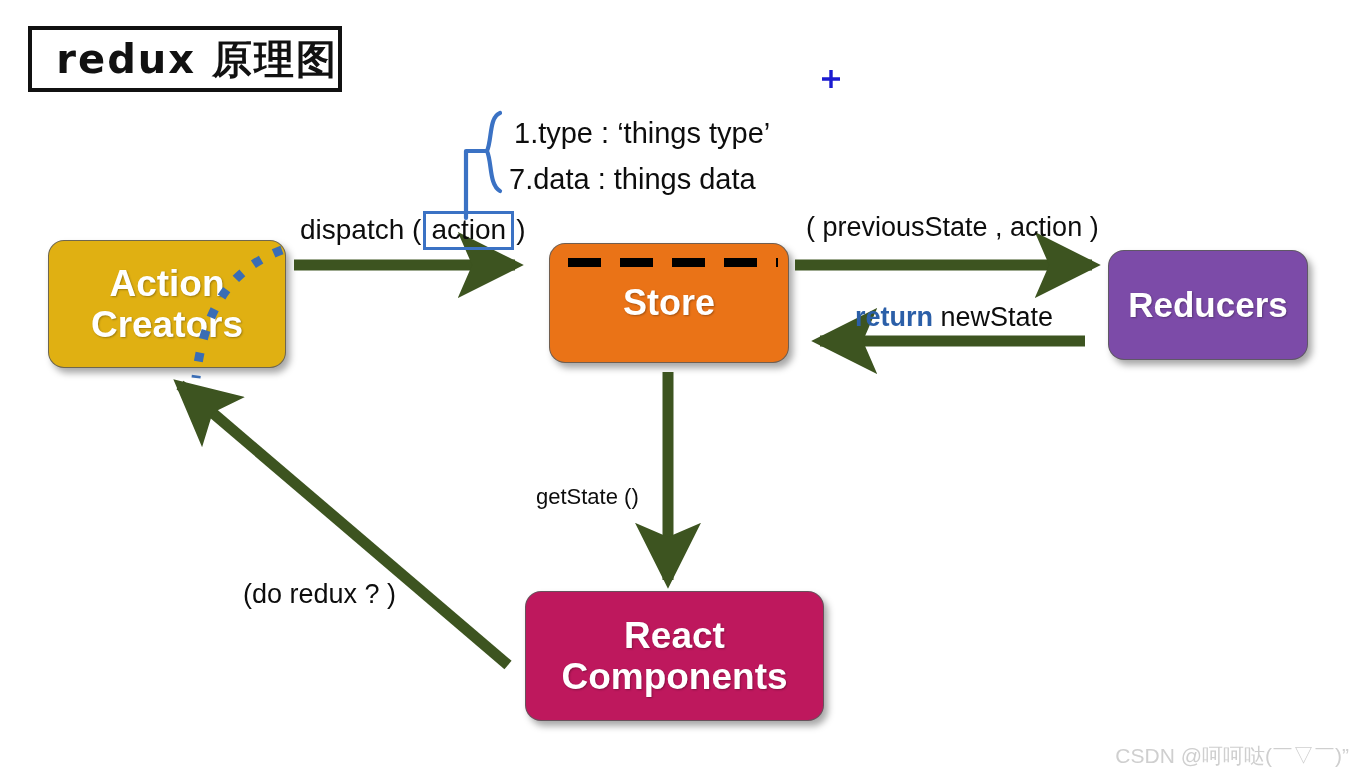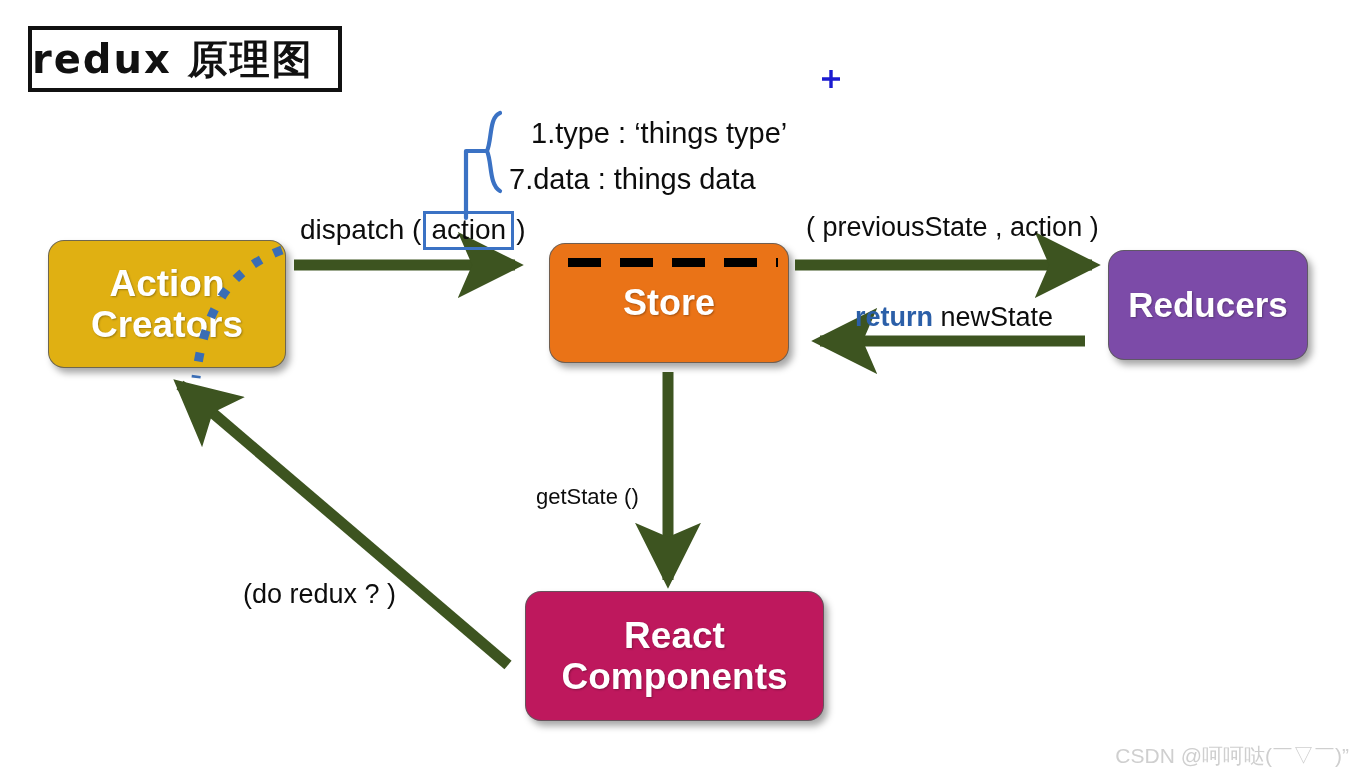--- a/index.html
+++ b/index.html
@@ -24,21 +24,21 @@
     position: absolute;
     left: 28px;
     top: 26px;
     width: 314px;
     height: 66px;
     border: 4px solid #111111;
     background: #ffffff;
     box-sizing: border-box;
     display: flex;
     align-items: center;
-    justify-content: flex-start;
+    justify-content: flex-end;
   }
   #title-text {
     font-family: "DejaVu Sans", sans-serif;
     font-size: 40px;
     font-weight: 700;
     letter-spacing: 2px;
     color: #111111;
     white-space: nowrap;
   }
 
@@ -114,21 +114,21 @@
   }
 
   
   .lbl {
     position: absolute;
     color: #0d0d0d;
     white-space: nowrap;
     z-index: 5;
   }
   #lbl-brace-1 {
-    left: 531px; top: 117px;
+    left: 514px; top: 117px;
     font-size: 29px;
   }
   #lbl-brace-2 {
     left: 509px; top: 163px;
     font-size: 29px;
   }
   #lbl-dispatch {
     left: 300px; top: 214px;
     font-size: 28px;
   }

